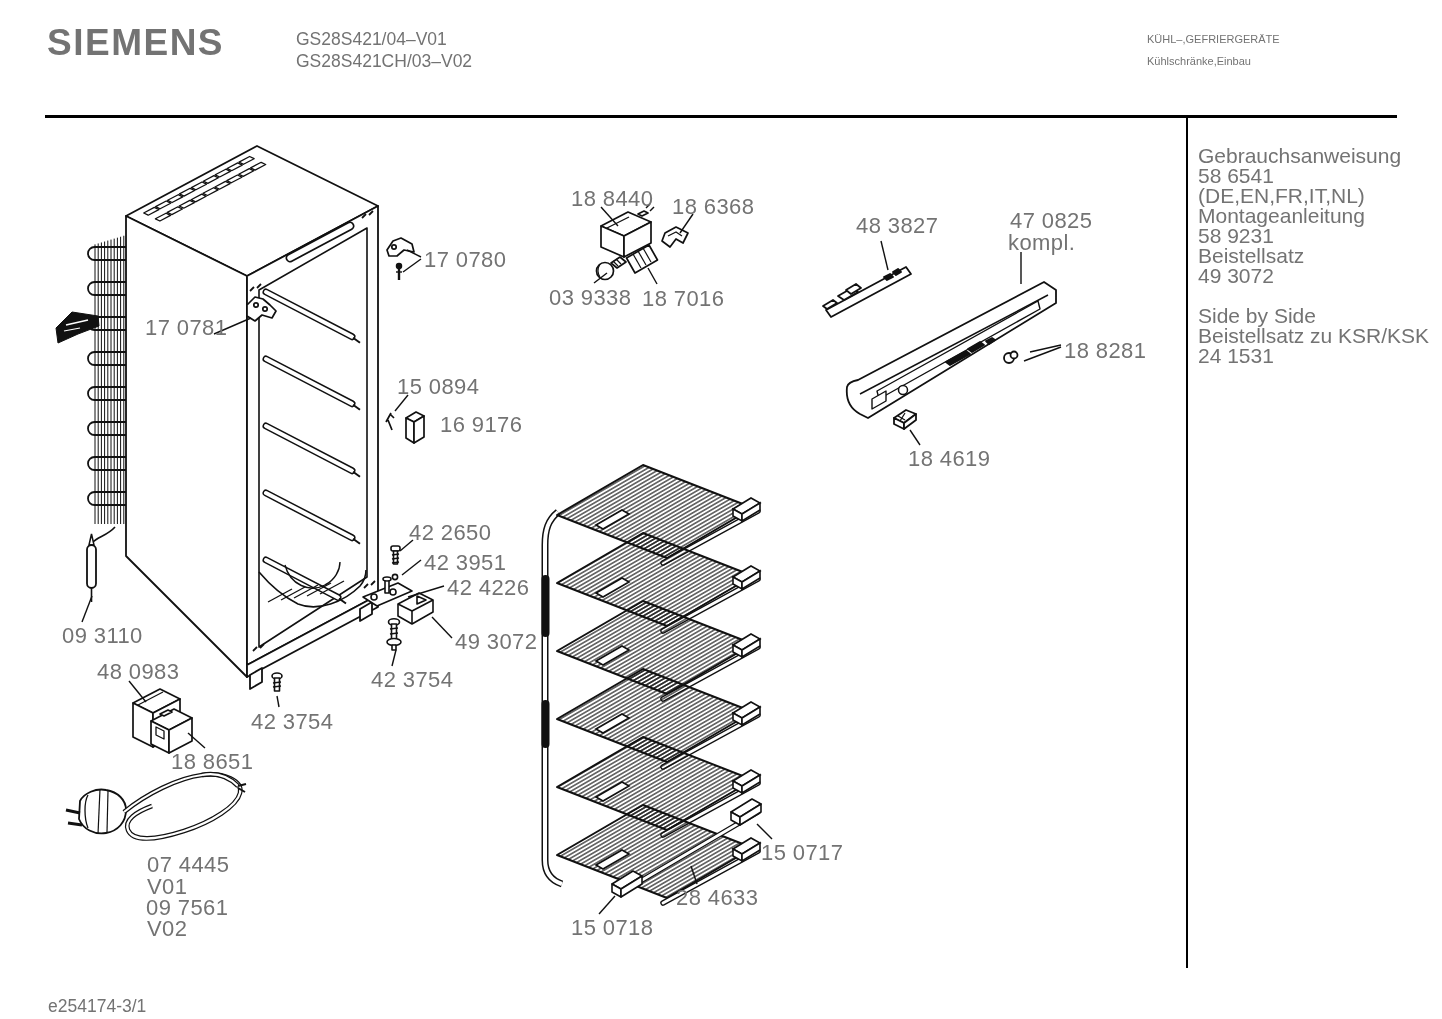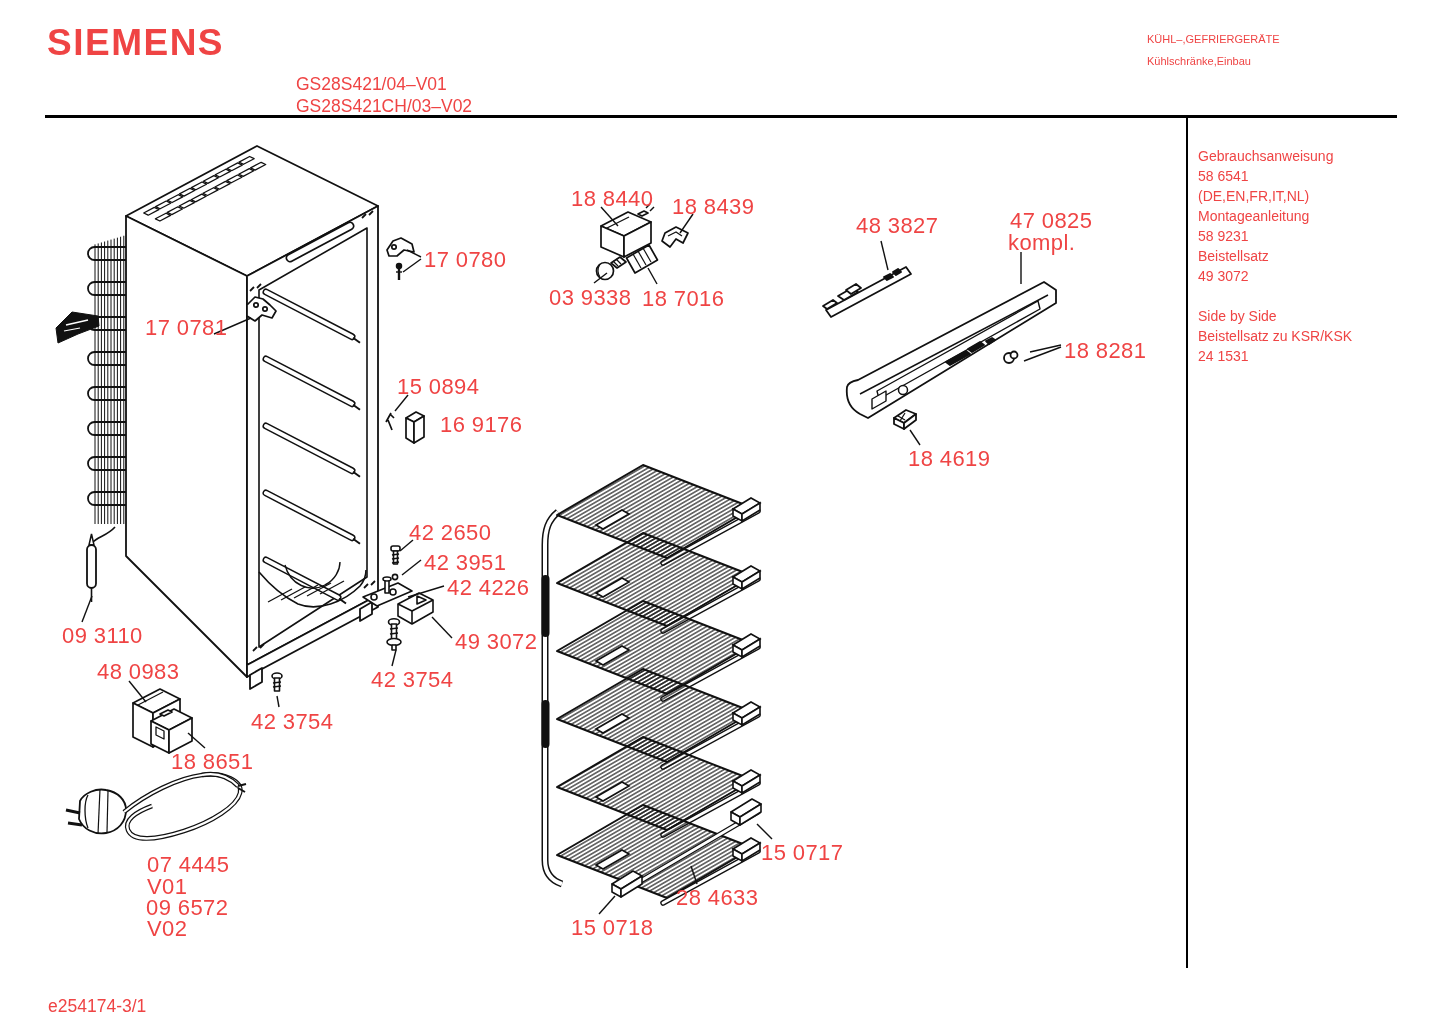--- a/index.html
+++ b/index.html
@@ -1,23 +1,23 @@
 <!DOCTYPE html>
 <html><head>
 <meta charset="utf-8">
 <style>
   html,body{margin:0;padding:0;background:#e8e8e8;}
   .page{position:relative;width:1442px;height:1019px;background:#ffffff;overflow:hidden;
-        font-family:"Liberation Sans",sans-serif;color:#ef4444;}
+        font-family:"Liberation Sans",sans-serif;color:#737373;}
   .brand{position:absolute;left:47px;top:22px;font-size:37px;font-weight:700;letter-spacing:1.5px;}
-  .models{position:absolute;left:296px;top:29px;font-size:17.5px;line-height:21.5px;margin-top:45px;}
+  .models{position:absolute;left:296px;top:29px;font-size:17.5px;line-height:21.5px;}
   .category{position:absolute;left:1147px;top:29px;font-size:11px;line-height:21.5px;}
   .rule{position:absolute;left:45px;top:115px;width:1352px;height:3px;background:#000;}
   .vline{position:absolute;left:1186px;top:118px;width:2px;height:850px;background:#000;}
-  .sidebar{position:absolute;left:1198px;top:146px;font-size:14px;line-height:20px;}
+  .sidebar{position:absolute;left:1198px;top:146px;font-size:21px;line-height:20px;}
   .sidebar .gap{height:20px;}
   .plbl{position:absolute;font-size:22px;letter-spacing:.4px;white-space:nowrap;}
   .footer{position:absolute;left:48px;top:996px;font-size:17.5px;}
   svg.art{position:absolute;left:0;top:0;}
 </style>
 </head>
 <body>
 
 <div class="page">
 
@@ -377,41 +377,41 @@
       <line x1="205" y1="748" x2="188" y2="733"></line>
       <line x1="772" y1="839" x2="757" y2="824"></line>
       <line x1="697" y1="884" x2="691" y2="866"></line>
       <line x1="599" y1="914" x2="615" y2="896"></line>
     </g>
   </svg>
 
   <span class="plbl" style="left:424px;top:247px">17 0780</span>
   <span class="plbl" style="left:145px;top:315px">17 0781</span>
   <span class="plbl" style="left:571px;top:186px">18 8440</span>
-  <span class="plbl" style="left:672px;top:194px">18 8439</span>
+  <span class="plbl" style="left:672px;top:194px">18 6368</span>
   <span class="plbl" style="left:549px;top:285px">03 9338</span>
   <span class="plbl" style="left:642px;top:286px">18 7016</span>
   <span class="plbl" style="left:856px;top:213px">48 3827</span>
   <span class="plbl" style="left:1010px;top:208px">47 0825</span>
   <span class="plbl" style="left:1008px;top:230px">kompl.</span>
   <span class="plbl" style="left:1064px;top:338px">18 8281</span>
   <span class="plbl" style="left:908px;top:446px">18 4619</span>
   <span class="plbl" style="left:397px;top:374px">15 0894</span>
   <span class="plbl" style="left:440px;top:412px">16 9176</span>
   <span class="plbl" style="left:409px;top:520px">42 2650</span>
   <span class="plbl" style="left:424px;top:550px">42 3951</span>
   <span class="plbl" style="left:447px;top:575px">42 4226</span>
   <span class="plbl" style="left:455px;top:629px">49 3072</span>
   <span class="plbl" style="left:371px;top:667px">42 3754</span>
   <span class="plbl" style="left:62px;top:623px">09 3110</span>
   <span class="plbl" style="left:97px;top:659px">48 0983</span>
   <span class="plbl" style="left:171px;top:749px">18 8651</span>
   <span class="plbl" style="left:251px;top:709px">42 3754</span>
   <span class="plbl" style="left:147px;top:852px">07 4445</span>
   <span class="plbl" style="left:147px;top:874px">V01</span>
-  <span class="plbl" style="left:146px;top:895px">09 6572</span>
+  <span class="plbl" style="left:146px;top:895px">09 7561</span>
   <span class="plbl" style="left:147px;top:916px">V02</span>
   <span class="plbl" style="left:761px;top:840px">15 0717</span>
   <span class="plbl" style="left:676px;top:885px">28 4633</span>
   <span class="plbl" style="left:571px;top:915px">15 0718</span>
 
   <div class="footer">e254174-3/1</div>
 </div>
 
 </body></html>

